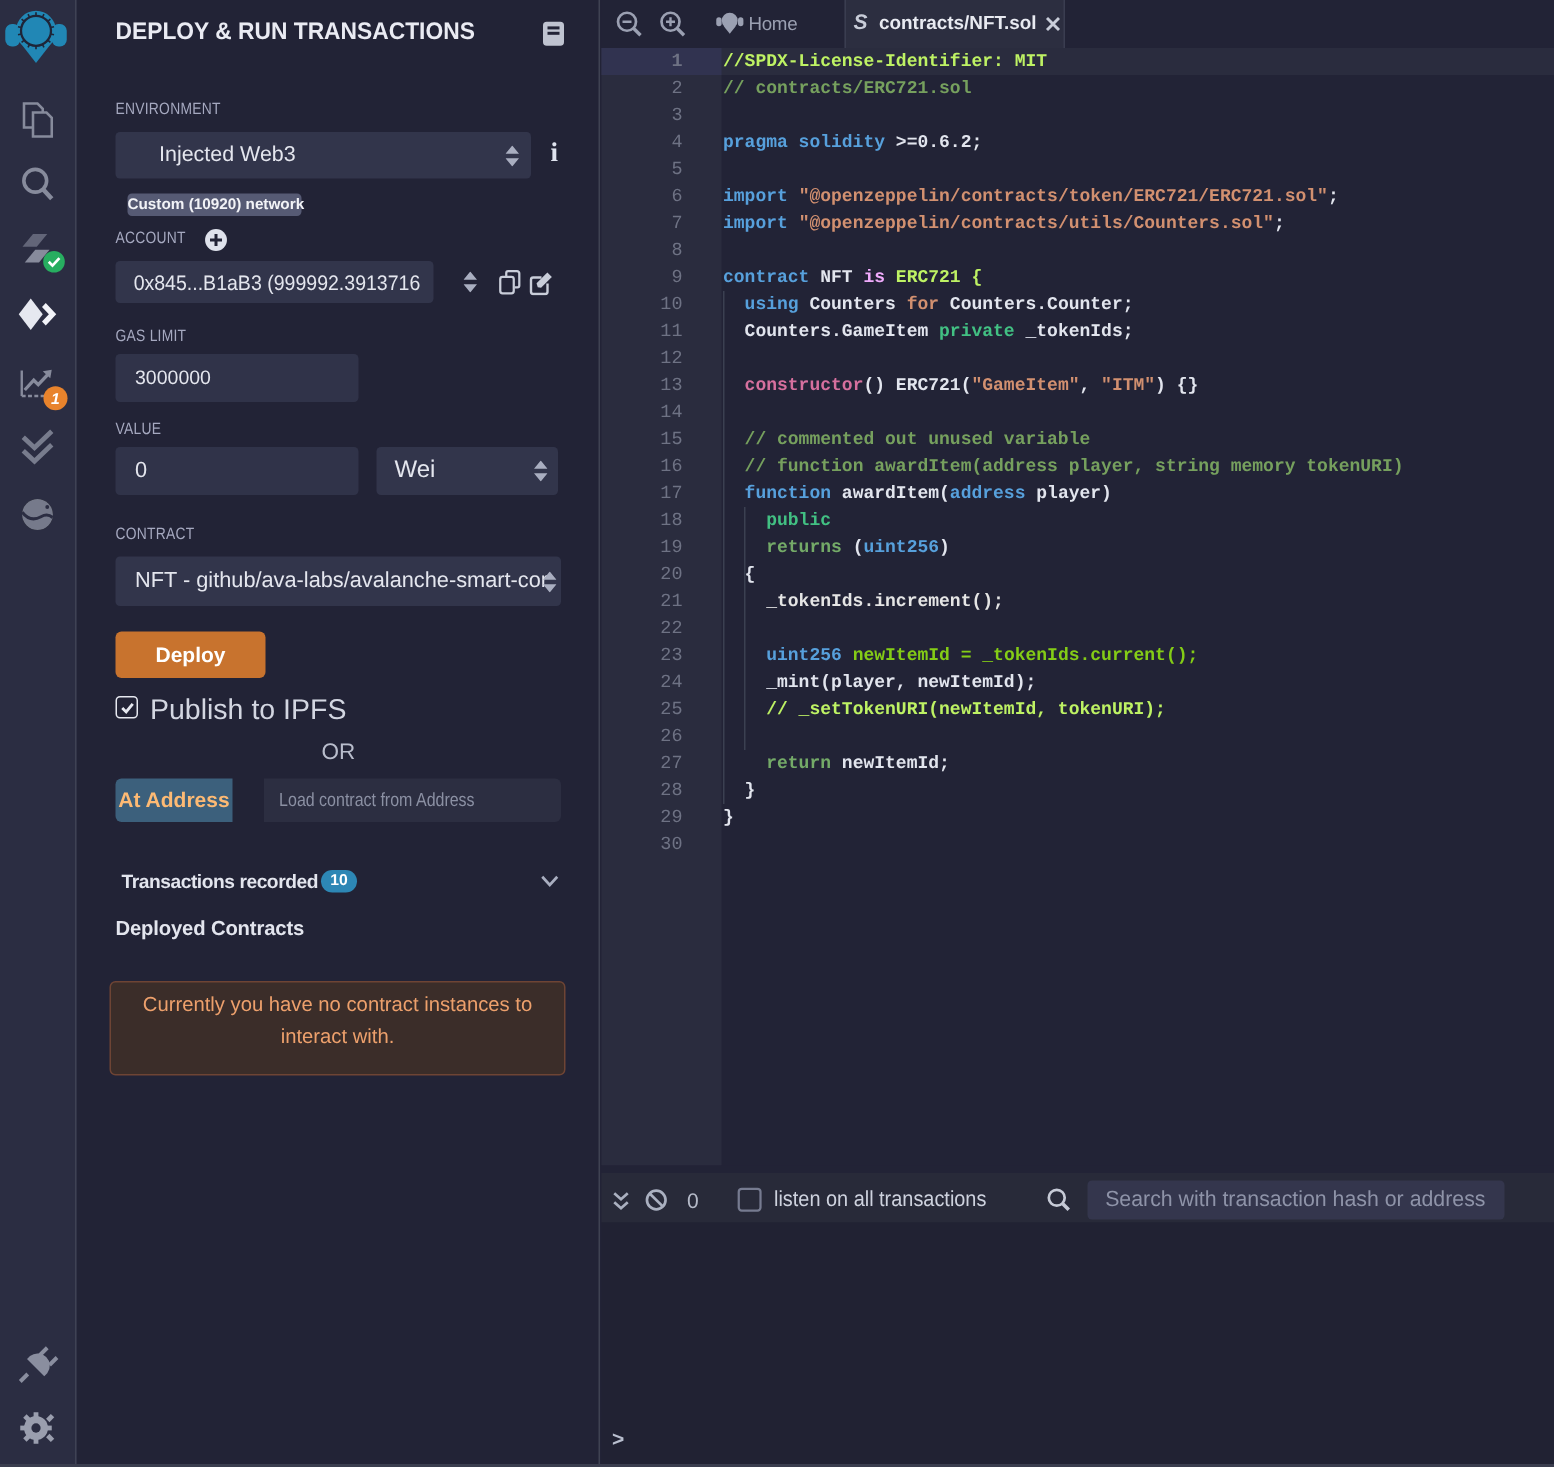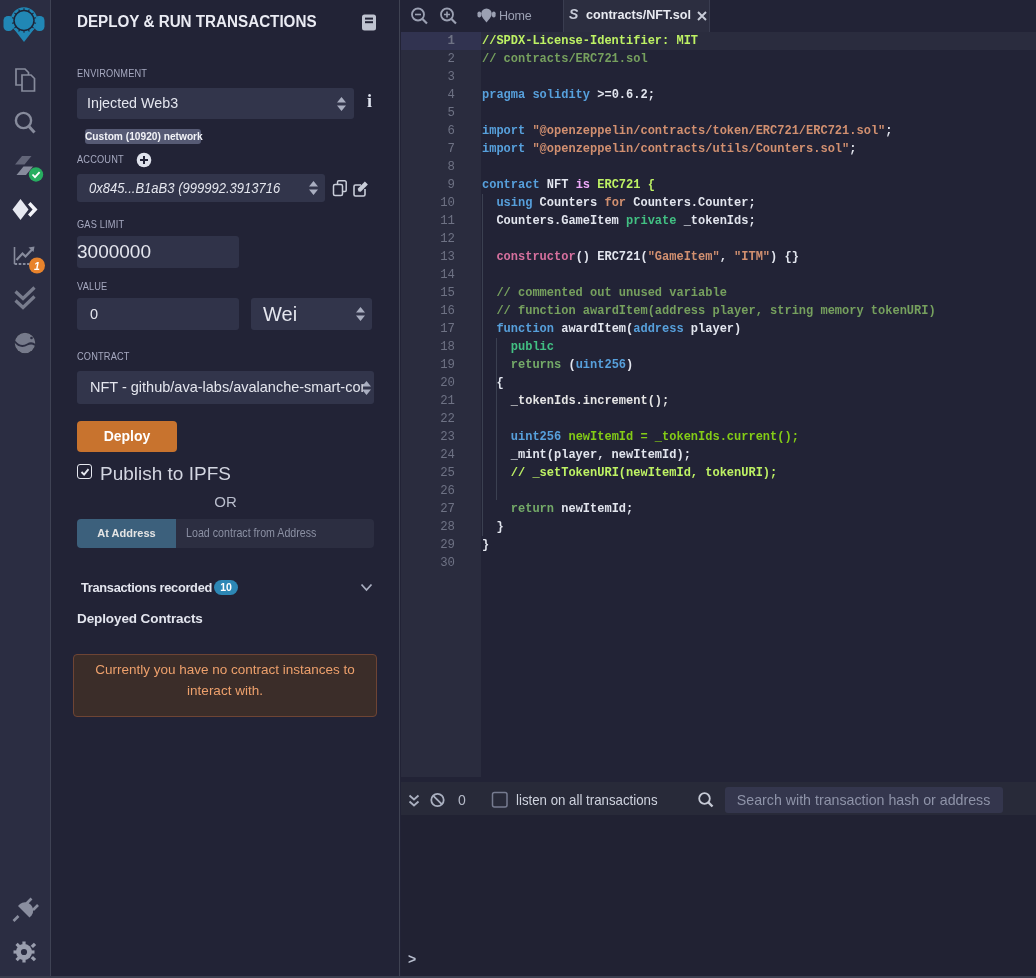--- a/index.html
+++ b/index.html
@@ -106,75 +106,75 @@
 
 <div class="abs" style="left:52px;top:0;width:348px;height:978px;background:#222336;border-right:1px solid #3F4252;"></div>
 <div class="abs" style="left:77px;top:13px;font-size:16px;font-weight:600;color:#EAEBF3;transform:scaleX(.95);transform-origin:0 0;white-space:nowrap;">DEPLOY &amp; RUN TRANSACTIONS</div>
 <svg class="abs" style="left:361px;top:14px" width="16" height="17" viewBox="0 0 16 17">
   <rect x="1" y="0.5" width="14" height="16" rx="2.5" fill="#BFC3D0"></rect>
   <rect x="4" y="3.6" width="8" height="2" fill="#222336"></rect>
   <rect x="4" y="7.2" width="8" height="2" fill="#222336"></rect>
 </svg>
 
 <div class="lbl" style="left:77px;top:67px;">ENVIRONMENT</div>
-<div class="inp" style="left:77px;top:88px;width:277px;height:31px;font-size:14.3px;line-height:31px;padding-left:10px;">Injected Web3</div>
+<div class="inp" style="left:77px;top:88px;width:277px;height:31px;font-size:14.3px;line-height:31px;padding-left:29px;">Injected Web3</div>
 <svg class="car" style="left:337px;top:96.5px">
     <path d="M0 5.5 L4.5 0 L9 5.5 Z M0 8.5 L4.5 14 L9 8.5 Z" fill="#A9AEC0"></path>
   </svg>
 <div class="abs" style="left:367px;top:91px;font-family:'Liberation Serif',serif;font-weight:bold;font-size:18px;color:#DFE3EF;">i</div>
 <div class="abs" style="left:85px;top:129px;width:116px;height:15px;background:#565A74;border-radius:3px;font-size:10.2px;font-weight:bold;color:#F2F3F7;line-height:15px;text-align:center;white-space:nowrap;">Custom (10920) network</div>
 
 <div class="lbl" style="left:77px;top:153px;">ACCOUNT</div>
 <svg class="abs" style="left:136px;top:152px" width="16" height="16" viewBox="0 0 16 16">
  <circle cx="8" cy="8" r="7.3" fill="#DFE2EC"></circle>
     <rect x="4" y="7" width="8" height="2" fill="#222336"></rect>
     <rect x="7" y="4" width="2" height="8" fill="#222336"></rect>
 </svg>
-<div class="inp" style="left:77px;top:174px;width:248px;height:28px;font-size:14px;line-height:28px;white-space:nowrap;overflow:hidden;font-style:italic;"><span style="display:inline-block;transform:scaleX(.93);transform-origin:0 0;padding-left:13px;">0x845...B1aB3 (999992.3913716</span></div>
+<div class="inp" style="left:77px;top:174px;width:212px;height:28px;font-size:14px;line-height:28px;white-space:nowrap;overflow:hidden;"><span style="display:inline-block;transform:scaleX(.93);transform-origin:0 0;padding-left:13px;">0x845...B1aB3 (999992.3913716</span></div>
 <svg class="car" style="left:309px;top:181px">
     <path d="M0 5.5 L4.5 0 L9 5.5 Z M0 8.5 L4.5 14 L9 8.5 Z" fill="#A9AEC0"></path>
   </svg>
 <svg class="abs" style="left:332px;top:180px" width="16" height="17" viewBox="0 0 16 17">
   <g stroke="#C9CDD9" stroke-width="1.5" fill="none">
    <rect x="1.5" y="4.5" width="9" height="11" rx="1.5"></rect>
    <path d="M5.5 4.5 V2 a1.2 1.2 0 0 1 1.2 -1.2 h6 a1.5 1.5 0 0 1 1.5 1.5 v8 a1.2 1.2 0 0 1 -1.2 1.2 H11"></path>
   </g>
 </svg>
 <svg class="abs" style="left:352px;top:180px" width="17" height="17" viewBox="0 0 17 17">
   <path d="M13 9 v5.5 a1.5 1.5 0 0 1 -1.5 1.5 H3.5 A1.5 1.5 0 0 1 2 14.5 V6.5 A1.5 1.5 0 0 1 3.5 5 H9" stroke="#C9CDD9" stroke-width="1.6" fill="none"></path>
   <path d="M6.5 11.5 l-.8 -2.7 l7.2 -7.2 l3 3 l-7.2 7.2 Z" fill="#C9CDD9"></path>
 </svg>
 
 <div class="lbl" style="left:77px;top:218px;">GAS LIMIT</div>
-<div class="inp" style="left:77px;top:236px;width:162px;height:32px;font-size:19px;line-height:32px;background:#303349;">3000000</div>
+<div class="inp" style="left:77px;top:236px;width:162px;height:32px;font-size:13px;line-height:32px;padding-left:13px;background:#303349;">3000000</div>
 
 <div class="lbl" style="left:77px;top:280px;">VALUE</div>
 <div class="inp" style="left:77px;top:298px;width:162px;height:32px;font-size:14.5px;line-height:32px;padding-left:13px;background:#303349;">0</div>
-<div class="inp" style="left:251px;top:298px;width:121px;height:32px;font-size:20px;line-height:32px;padding-left:12px;">Wei</div>
+<div class="inp" style="left:251px;top:298px;width:121px;height:32px;font-size:16px;line-height:32px;padding-left:12px;">Wei</div>
 <svg class="car" style="left:356px;top:307px">
     <path d="M0 5.5 L4.5 0 L9 5.5 Z M0 8.5 L4.5 14 L9 8.5 Z" fill="#A9AEC0"></path>
   </svg>
 
 <div class="lbl" style="left:77px;top:350px;">CONTRACT</div>
 <div class="inp" style="left:77px;top:371px;width:297px;height:33px;font-size:14.5px;line-height:33px;padding-left:13px;white-space:nowrap;overflow:hidden;">NFT - github/ava-labs/avalanche-smart-cor</div>
 <svg class="car" style="left:362px;top:381px">
     <path d="M0 5.5 L4.5 0 L9 5.5 Z M0 8.5 L4.5 14 L9 8.5 Z" fill="#A9AEC0"></path>
   </svg>
 
 <div class="abs" style="left:77px;top:421px;width:100px;height:31px;background:#C8732E;border-radius:4px;color:#fff;font-size:14px;font-weight:bold;text-align:center;line-height:31px;">Deploy</div>
 
 <div class="abs" style="left:77px;top:464px;width:15px;height:15px;border:1.6px solid #E6E8F0;border-radius:3px;"></div>
 <svg class="abs" style="left:80px;top:467px" width="10" height="10" viewBox="0 0 10 10">
     <path d="M1.5 5 l2.6 2.6 l4.4 -5.4" stroke="#E6E8F0" stroke-width="1.9" fill="none"></path>
   </svg>
 <div class="abs" style="left:100px;top:463px;font-size:19px;color:#D3D6E1;">Publish to IPFS</div>
 
 <div class="abs" style="left:77px;top:493px;width:297px;text-align:center;font-size:15px;color:#B9BDCC;">OR</div>
 
-<div class="abs" style="left:77px;top:519px;width:99px;height:29px;background:#3C607C;border-radius:4px 0 0 4px;color:#e5e5e5;font-size:11px;font-weight:bold;text-align:center;line-height:29px;">At Address</div>
+<div class="abs" style="left:77px;top:519px;width:78px;height:29px;background:#3C607C;border-radius:4px 0 0 4px;color:#fdba74;font-size:14px;font-weight:bold;text-align:center;line-height:29px;">At Address</div>
 <div class="abs" style="left:176px;top:519px;width:198px;height:29px;background:#2C2E41;border-radius:0 4px 4px 0;color:#8B90A3;font-size:12.7px;line-height:29px;"><span style="display:inline-block;transform:scaleX(.84);transform-origin:0 0;padding-left:12px;white-space:nowrap;">Load contract from Address</span></div>
 
 <div class="abs" style="left:81px;top:580px;font-size:12.8px;font-weight:600;color:#E3E5EE;letter-spacing:-.3px;">Transactions recorded</div>
 <div class="abs" style="left:214px;top:580px;width:24px;height:15px;background:#2D87B5;border-radius:8px;color:#fff;font-size:10.5px;font-weight:bold;text-align:center;line-height:15px;">10</div>
 <svg class="abs" style="left:360px;top:583px" width="13" height="9" viewBox="0 0 13 9">
     <path d="M1.5 1.5 L6.5 7 L11.5 1.5" stroke="#A9AEC0" stroke-width="1.8" fill="none"></path>
   </svg>
 
 <div class="abs" style="left:77px;top:611px;font-size:13.5px;font-weight:600;color:#E3E5EE;letter-spacing:-.1px;">Deployed Contracts</div>
 

